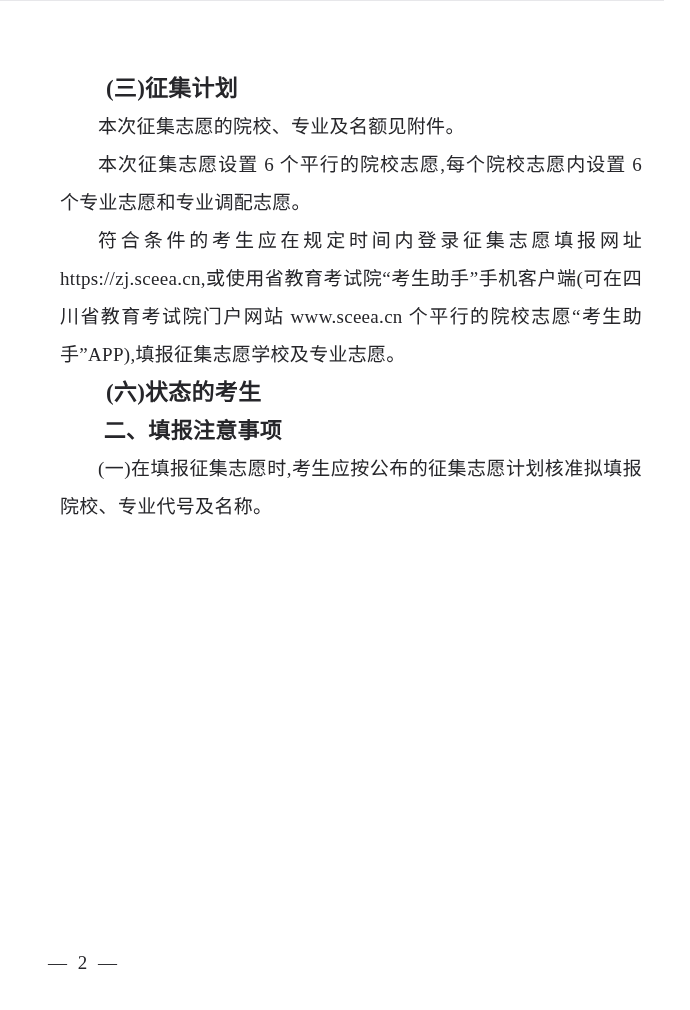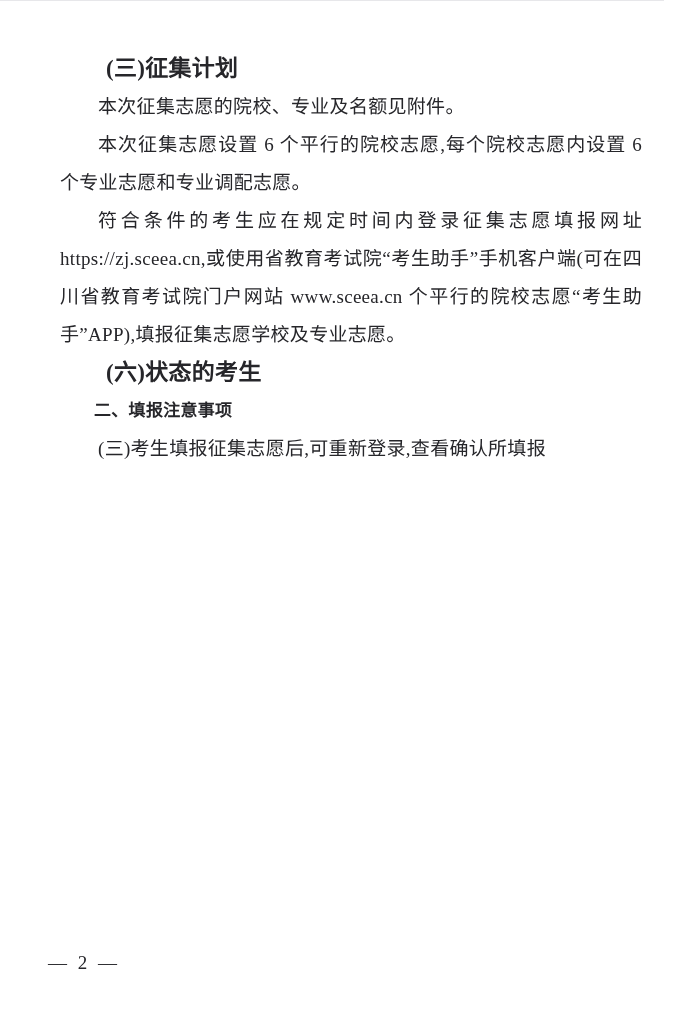--- a/index.html
+++ b/index.html
@@ -8,21 +8,21 @@
     --edge-color:#e7e7ea;
   }
   html,body{margin:0;padding:0;}
   body{
     width:690px;height:1010px;background:var(--page-bg);
     font-family:"Liberation Serif","DejaVu Serif",serif;
     overflow:hidden;
   }
   .page{
     position:relative;width:664px;height:1010px;
-    box-sizing:border-box;padding:50px 48px 0 60px;
+    box-sizing:border-box;padding:70px 48px 0 60px;
     background:var(--page-bg);
   }
   .top-edge{
     position:absolute;top:0;left:0;right:0;height:1px;
     background:var(--edge-color);
   }
   .content{width:582px;}
   .para,.sub-heading,.major-heading{
     margin:0;
     font-size:19px;
@@ -37,21 +37,21 @@
   }
   .sub-heading{
     font-weight:700;
     text-align:left;
     font-size:23px;
   }
   .major-heading{
     font-family:"Liberation Sans","DejaVu Sans",sans-serif;
     font-weight:700;
     text-align:left;
-    font-size:17px;
+    font-size:22px;
   }
   .footer{
     position:absolute;left:48px;bottom:36px;
     font-size:19px;line-height:22px;
     color:var(--text-color);
     letter-spacing:3px;
     font-family:"Liberation Serif","DejaVu Serif",serif;
   }
 </style>
 </head>
@@ -59,16 +59,16 @@
 
 <div class="page">
   <div class="top-edge"></div>
   <main class="content" id="doc-content">
       <h3 class="sub-heading">(三)征集计划</h3>
       <p class="para">本次征集志愿的院校、专业及名额见附件。</p>
       <p class="para">本次征集志愿设置 6 个平行的院校志愿,每个院校志愿内设置 6 个专业志愿和专业调配志愿。</p>
       <p class="para">符合条件的考生应在规定时间内登录征集志愿填报网址 https://zj.sceea.cn,或使用省教育考试院“考生助手”手机客户端(可在四川省教育考试院门户网站 www.sceea.cn 个平行的院校志愿“考生助手”APP),填报征集志愿学校及专业志愿。</p>
       <h3 class="sub-heading">(六)状态的考生</h3>
       <h2 class="major-heading">二、填报注意事项</h2>
-      <p class="para">(三)考生填报征集志愿后,可重新登录,查看确认所填报</p>
+      <p class="para">(一)在填报征集志愿时,考生应按公布的征集志愿计划核准拟填报院校、专业代号及名称。</p>
     </main>
   <div class="footer">— 2 —</div>
 </div>
 
 </body></html>

